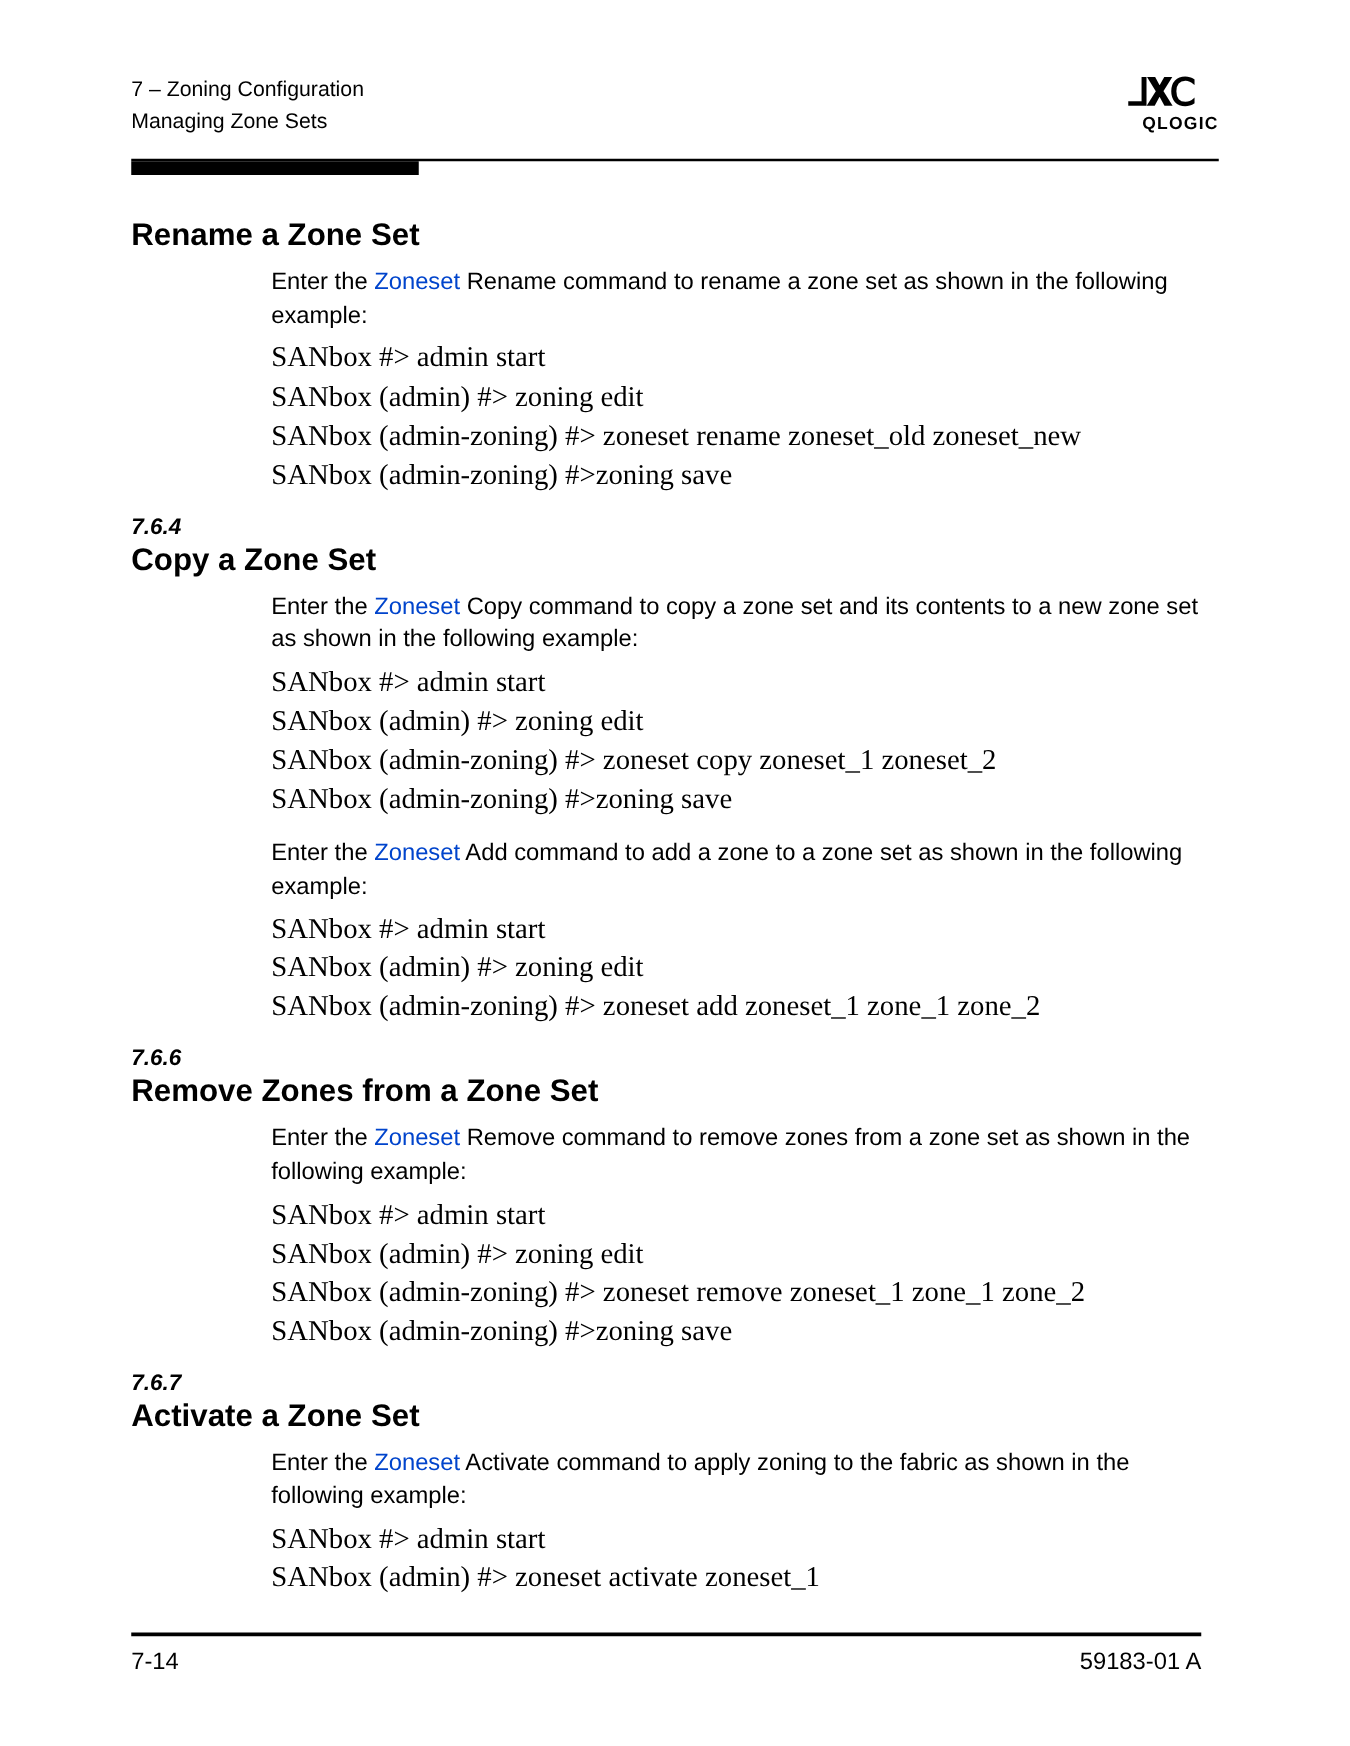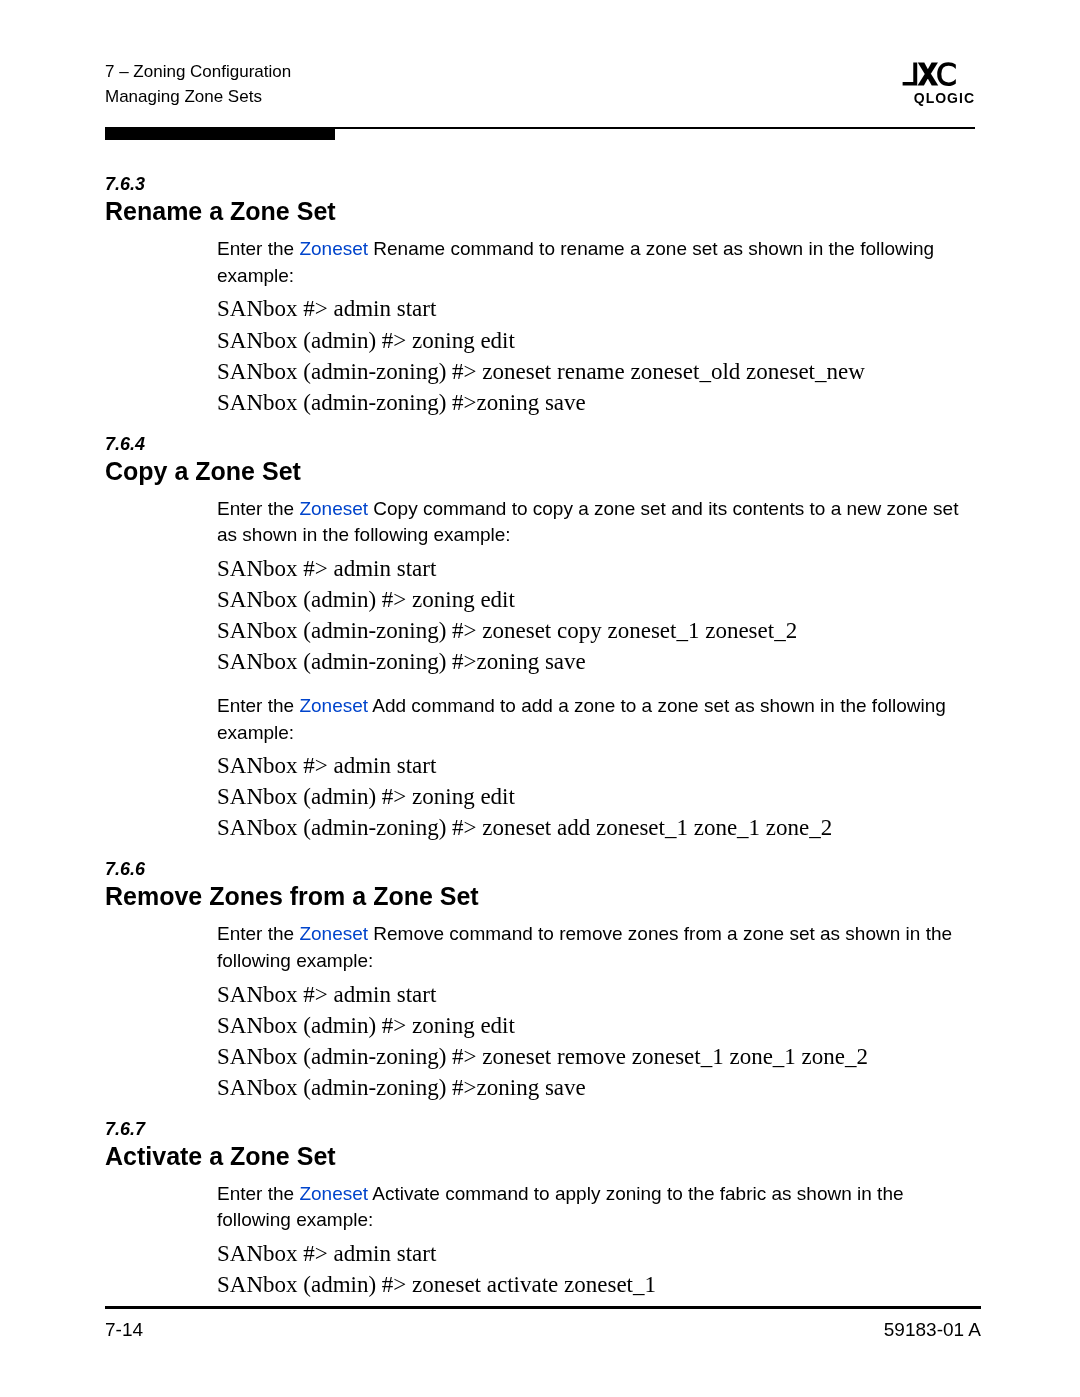--- a/index.html
+++ b/index.html
@@ -57,21 +57,21 @@
     font-family: Liberation Serif, serif;
     font-size: 23px;
     white-space: pre;
     line-height: 1.35;
     margin-top: 2px;
     margin-bottom: 4px;
   }
   .footer {
     position: absolute;
     left: 105px;
-    right: 99px;
+    right: 119px;
     bottom: 56px;
   }
   .footer-line { border-top: 3px solid #000; padding-top: 10px; display: flex; justify-content: space-between; font-size: 19px; }
 </style>
 </head>
 <body>
 
 <div class="header">
   <div class="header-left">
     <div>7 – Zoning Configuration</div>
@@ -84,21 +84,20 @@
 </div>
 
 <div class="rule-wrap">
   <div class="rule-thin"></div>
   <div class="rule-thick"></div>
 </div>
 
 <div class="content">
 
   <div class="section">
-    <div class="sec-num">7.6.3</div>
     <div class="sec-title">Rename a Zone Set</div>
     <div class="body-area">
       <p class="para">
         <span>Enter the </span><span class="link">Zoneset</span><span> Rename command to rename a zone set as shown in the following example:</span>
       </p>
       <div class="code">SANbox #&gt; admin start
 SANbox (admin) #&gt; zoning edit
 SANbox (admin-zoning) #&gt; zoneset rename zoneset_old zoneset_new
 SANbox (admin-zoning) #&gt;zoning save</div>
     </div>

